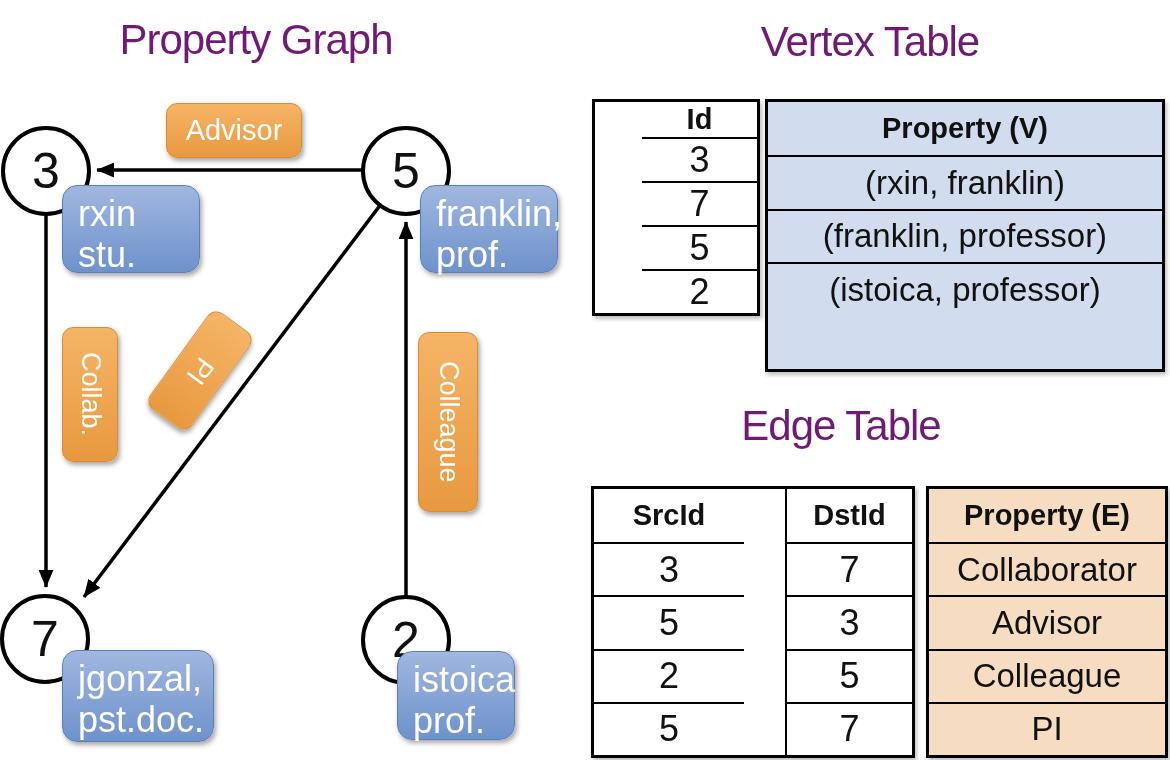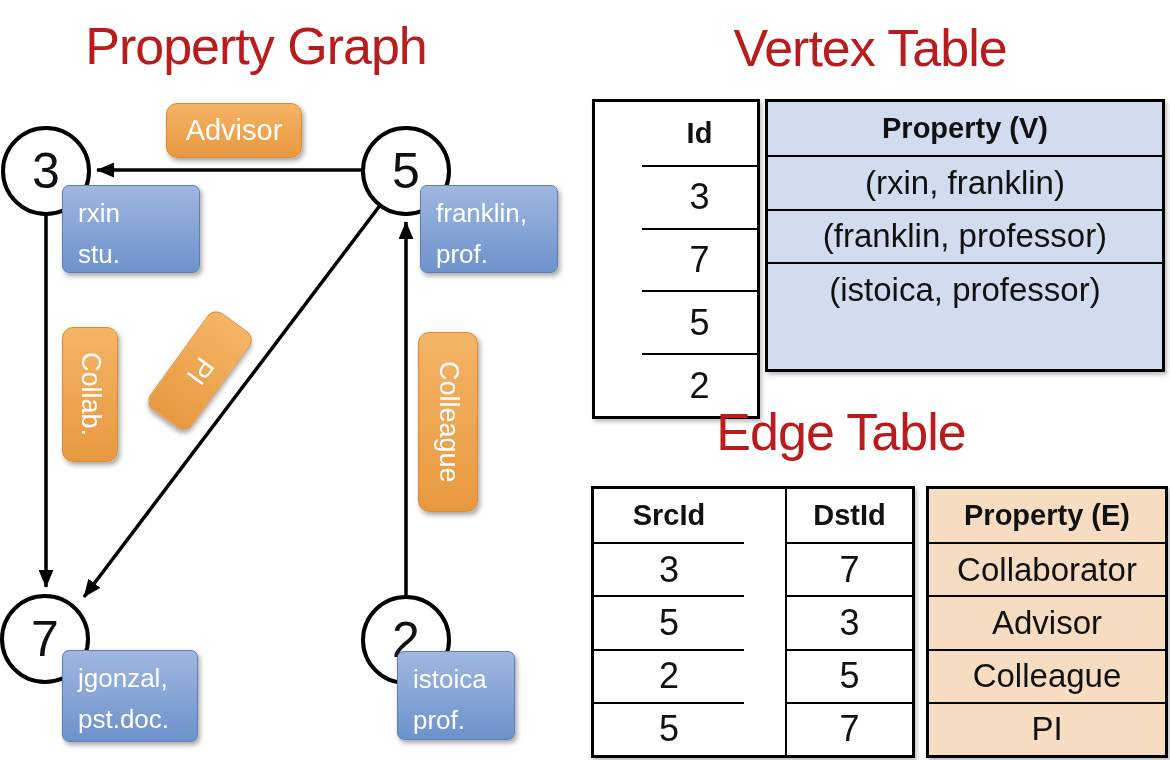--- a/index.html
+++ b/index.html
@@ -8,37 +8,37 @@
     --vertex_fill:#d2dcef; --edge_fill:#f6ddc2; --line_black:#000000;
   }
   *{margin:0;padding:0;box-sizing:border-box;}
   html,body{background:#888;}
   .canvas{
     position:relative;width:1170px;height:760px;background:#ffffff;overflow:hidden;
     font-family:"Liberation Sans",sans-serif;color:#111;
   }
   
   .big-title{
-    position:absolute;text-align:center;font-size:52px;letter-spacing:-1px;
-    color:#b91c1c;white-space:nowrap;
+    position:absolute;text-align:center;font-size:42px;letter-spacing:-1px;
+    color:#701a75;white-space:nowrap;
   }
   
   .node{
     position:absolute;width:90px;height:90px;border-radius:50%;
     background:#ffffff;border:4px solid var(--line_black);
     display:flex;align-items:center;justify-content:center;
     font-size:50px;z-index:3;
   }
   
   .bbox{
-    position:absolute;border-radius:7px;
+    position:absolute;border-radius:15px;
     background:linear-gradient(180deg,var(--blue_top) 0%,var(--blue_bottom) 100%);
     border:1px solid var(--blue_border);
     box-shadow:2px 3px 5px rgba(0,0,0,0.35);
-    color:#ffffff;font-size:26px;line-height:41px;
+    color:#ffffff;font-size:36px;line-height:41px;
     padding:7px 6px 4px 15px;z-index:4;
   }
   
   .obox{
     position:absolute;border-radius:11px;
     background:linear-gradient(180deg,var(--orange_top) 0%,var(--orange_bottom) 100%);
     border:1px solid var(--orange_border);
     box-shadow:2px 3px 5px rgba(0,0,0,0.35);
     color:#ffffff;display:flex;align-items:center;justify-content:center;
     font-size:29px;z-index:5;
@@ -97,37 +97,37 @@
     </div>
 
   <div class="bbox" style="left:62px;top:185px;width:138px;height:88px;">
     <div>rxin</div>
     <div>stu.</div>
   </div>
   <div class="bbox" style="left:420px;top:185px;width:138px;height:88px;">
     <div>franklin,</div>
     <div>prof.</div>
   </div>
-  <div class="bbox" style="left:62px;top:650px;width:136px;height:92px;">
+  <div class="bbox" style="left:62px;top:650px;width:152px;height:92px;">
     <div>jgonzal,</div>
     <div>pst.doc.</div>
   </div>
   <div class="bbox" style="left:397px;top:651px;width:118px;height:89px;">
     <div>istoica</div>
     <div>prof.</div>
   </div>
 
   <div class="obox" style="left:166px;top:103px;width:136px;height:55px;">Advisor</div>
   <div class="obox vert" style="left:62px;top:327px;width:56px;height:135px;">Collab.</div>
   <div class="obox vert" style="left:174px;top:311px;width:52px;height:119px;transform:rotate(36deg);">PI</div>
   <div class="obox vert" style="left:418px;top:332px;width:60px;height:180px;">Colleague</div>
 
   <div class="big-title" style="left:612px;top:18px;width:516px;">Vertex Table</div>
 
-  <div class="tbox" style="left:592px;top:99px;width:168px;height:320px;padding-left:47px;">
+  <div class="tbox" style="left:592px;top:99px;width:168px;height:217px;padding-left:47px;">
     <div class="cell hdr">Id</div>
     <div class="cell num bt">3</div>
     <div class="cell num bt">7</div>
     <div class="cell num bt">5</div>
     <div class="cell num bt">2</div>
   </div>
 
   <div class="tbox fill-v" style="left:765px;top:99px;width:400px;height:273px;">
     <div class="cell hdr fill-v">Property (V)</div>
     <div class="cell bt fill-v">(rxin, franklin)</div>

